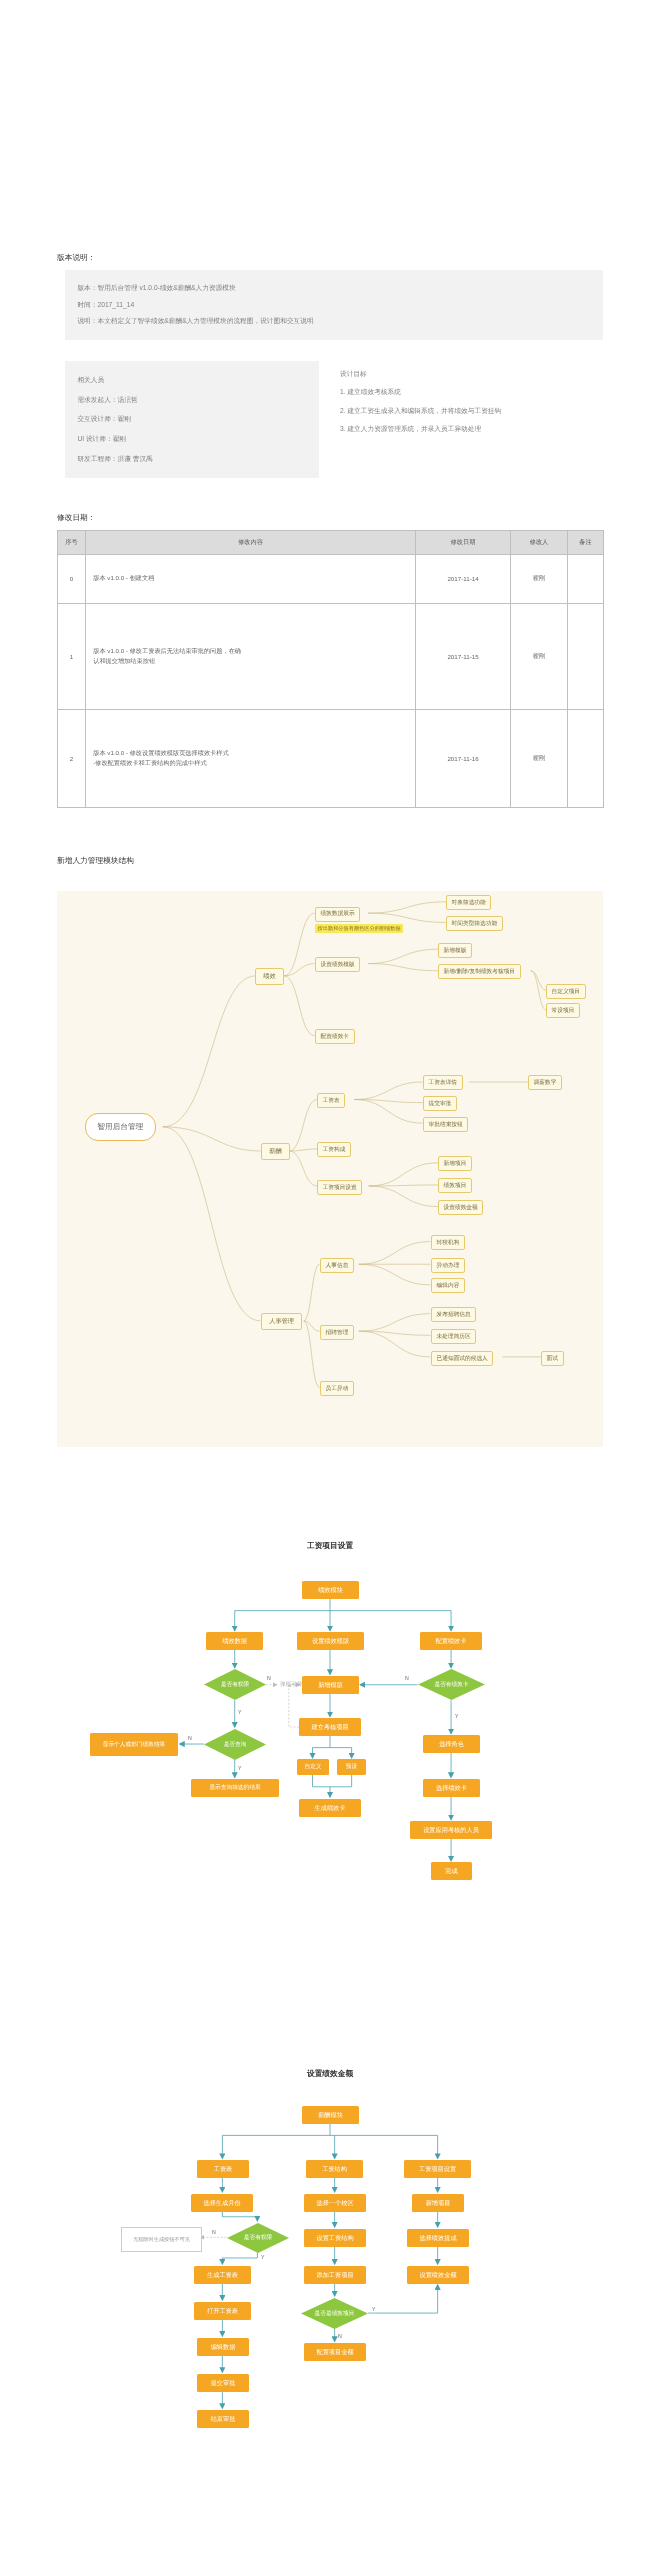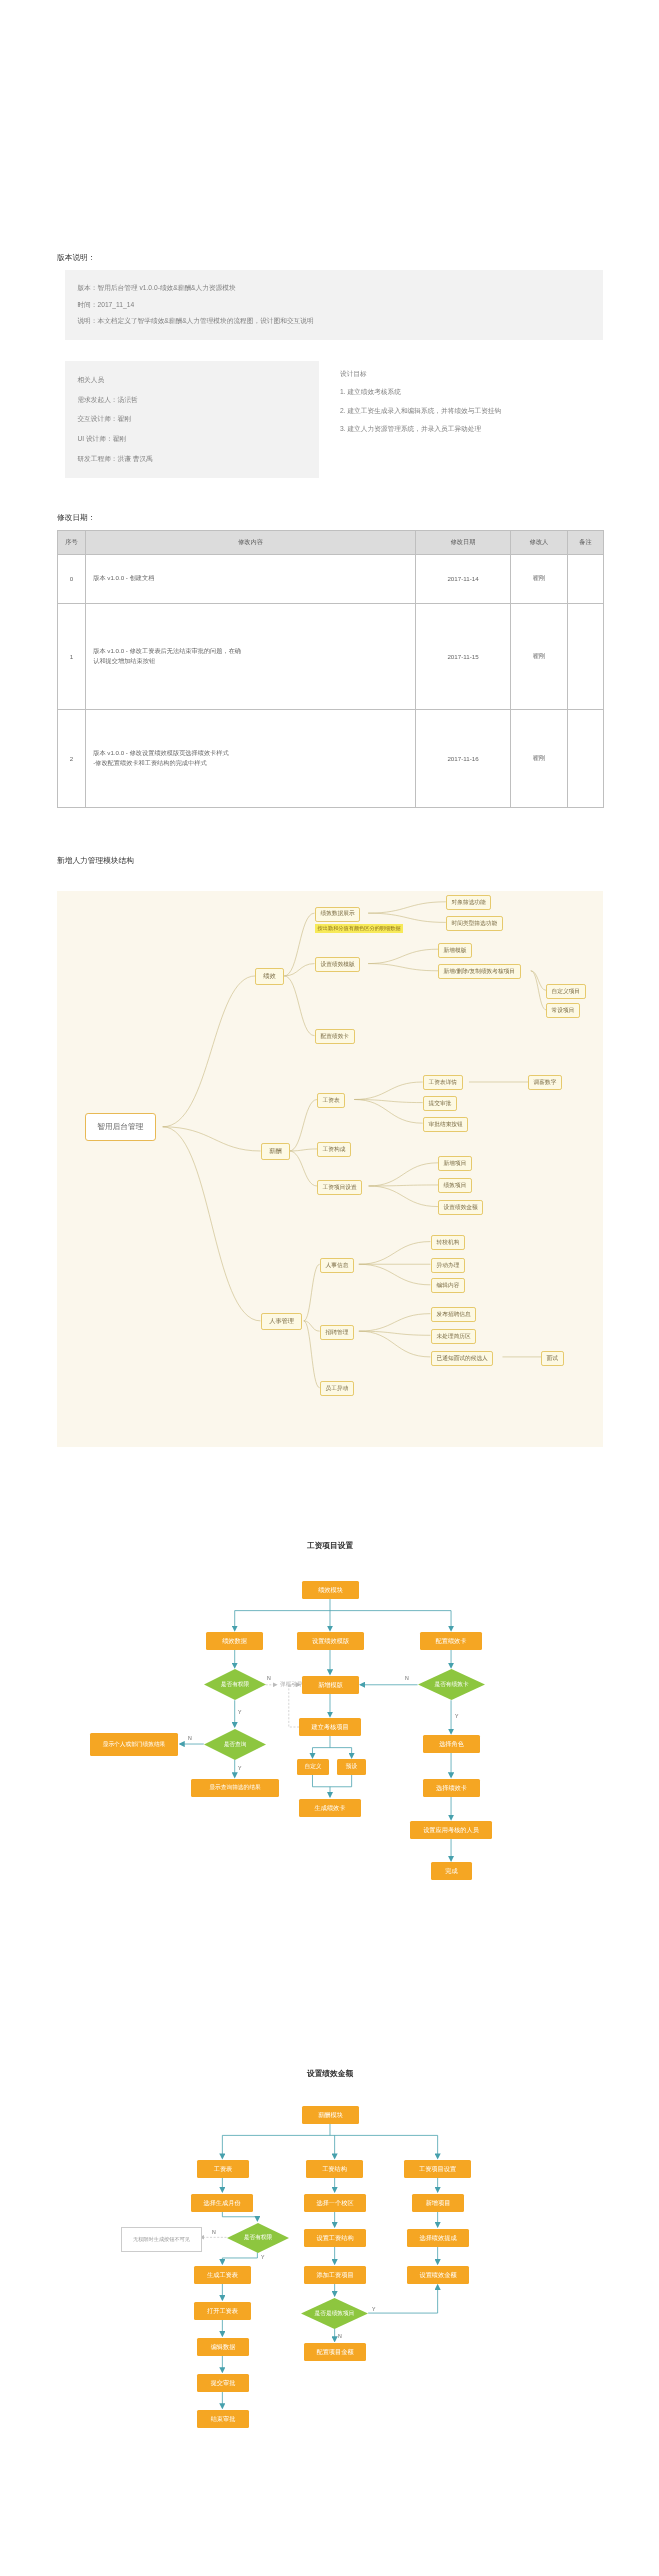--- a/index.html
+++ b/index.html
@@ -130,21 +130,21 @@
       <path d="M479,835 C494,835 494,965 510,965"></path>
       <path d="M586,725 C655,725 655,681 725,681"></path>
       <path d="M586,725 L725,725"></path>
       <path d="M586,725 C655,725 655,765 725,765"></path>
       <path d="M586,855 C655,855 655,821 725,821"></path>
       <path d="M586,855 C655,855 655,863 725,863"></path>
       <path d="M586,855 C655,855 655,905 725,905"></path>
       <path d="M865,905 L940,905"></path>
     </g>
   </svg>
-  <div class="mm-root" style="left:28px;top:222px;">智用后台管理</div>
+  <div class="mm-root" style="left:28px;top:222px;border-radius:13px;">智用后台管理</div>
   <div class="mm-branch" style="left:198px;top:77px;">绩效</div>
   <div class="mm-node" style="left:258px;top:15.5px;">绩效数据展示</div>
   <div class="mm-note" style="left:258px;top:33px;">按出勤和分值有颜色区分的明细数据</div>
   <div class="mm-node" style="left:389px;top:4.1px;">对象筛选功能</div>
   <div class="mm-node" style="left:389px;top:25px;">时间类型筛选功能</div>
   <div class="mm-node" style="left:258px;top:66px;">设置绩效模版</div>
   <div class="mm-node" style="left:381px;top:52px;">新增模版</div>
   <div class="mm-node" style="left:381px;top:73px;">新增/删除/复制绩效考核项目</div>
   <div class="mm-node" style="left:489px;top:93px;">自定义项目</div>
   <div class="mm-node" style="left:489px;top:112px;">常设项目</div>

